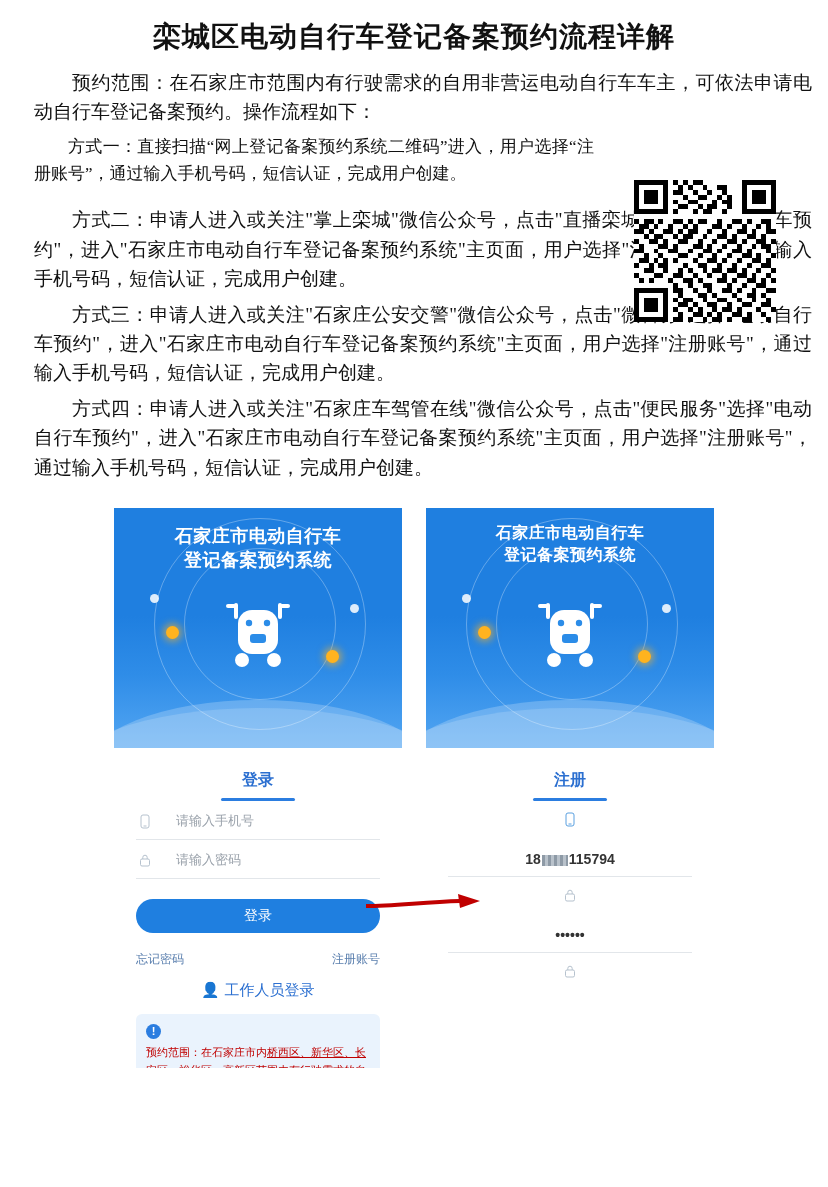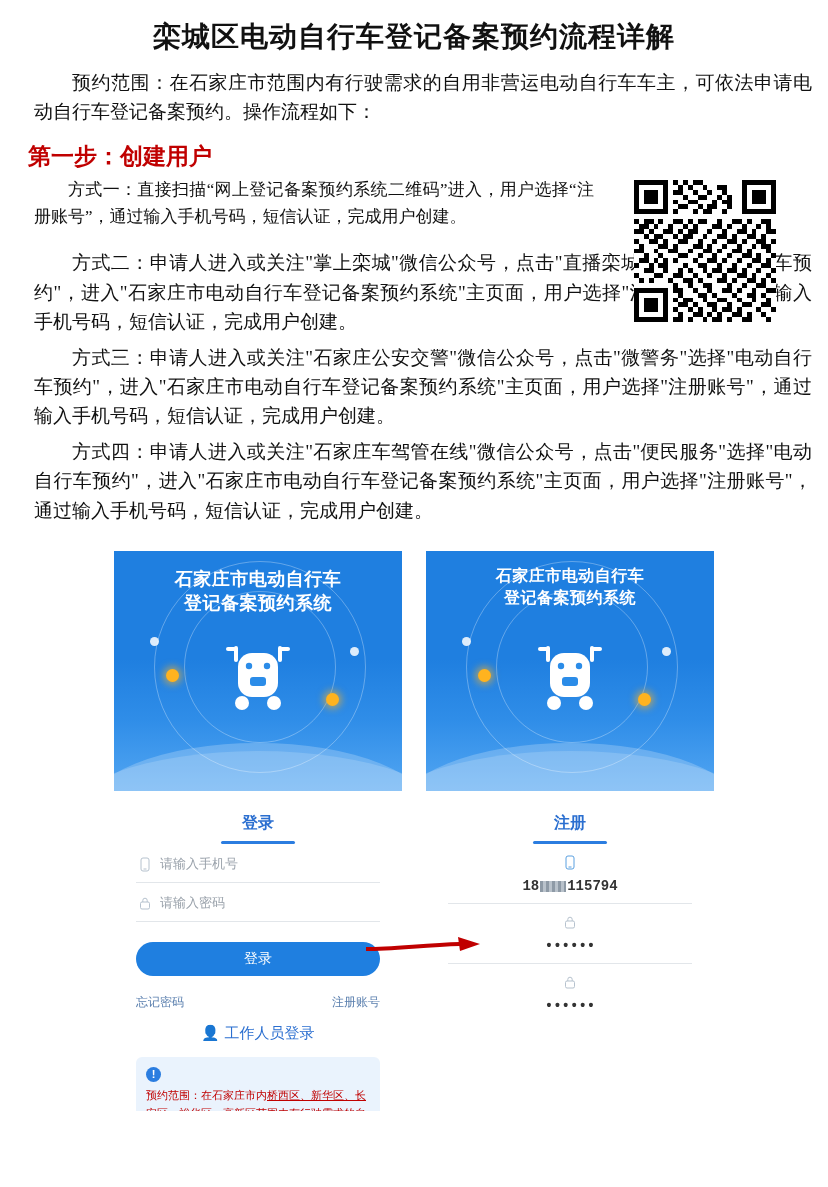--- a/index.html
+++ b/index.html
@@ -168,26 +168,26 @@
   .tab-underline {
     width: 74px;
     height: 3px;
     background: #2b7de0;
     margin: 7px auto 0 auto;
     border-radius: 2px;
   }
   .field {
     display: flex;
     align-items: center;
-    gap: 8px;
+    gap: 24px;
     border-bottom: 1px solid #e2e6ea;
     padding: 11px 2px 9px 2px;
     font-size: 13px;
     color: #9aa2ab;
-    font-family: Liberation Mono, monospace;
+    font-family: Liberation Sans, sans-serif;
   }
   .field.strong { color: #333; font-weight: bold; font-size: 14px; flex-direction: column; }
   .fico {
     width: 14px;
     height: 15px;
     flex: 0 0 14px;
     position: relative;
   }
   .btn-primary {
     margin-top: 20px;
@@ -283,21 +283,20 @@
 </style>
 </head>
 <body>
 
 <div class="page">
 
   <h1 class="doc-title">栾城区电动自行车登记备案预约流程详解</h1>
 
   <p class="para indent">预约范围：在石家庄市范围内有行驶需求的自用非营运电动自行车车主，可依法申请电动自行车登记备案预约。操作流程如下：</p>
 
-  <div class="step-head">第一步：创建用户</div>
 
   <div class="way-block">
     <p class="para way-1 indent" style="margin:0">方式一：直接扫描“网上登记备案预约系统二维码”进入，用户选择“注册账号”，通过输入手机号码，短信认证，完成用户创建。</p>
   </div>
 
   <div class="qr-wrap">
     <svg class="qr" viewBox="0 0 29 29" shape-rendering="crispEdges">
       <rect width="29" height="29" fill="#ffffff"></rect>
       <g fill="#000000">
         <rect x="0" y="0" width="7" height="1"></rect>

